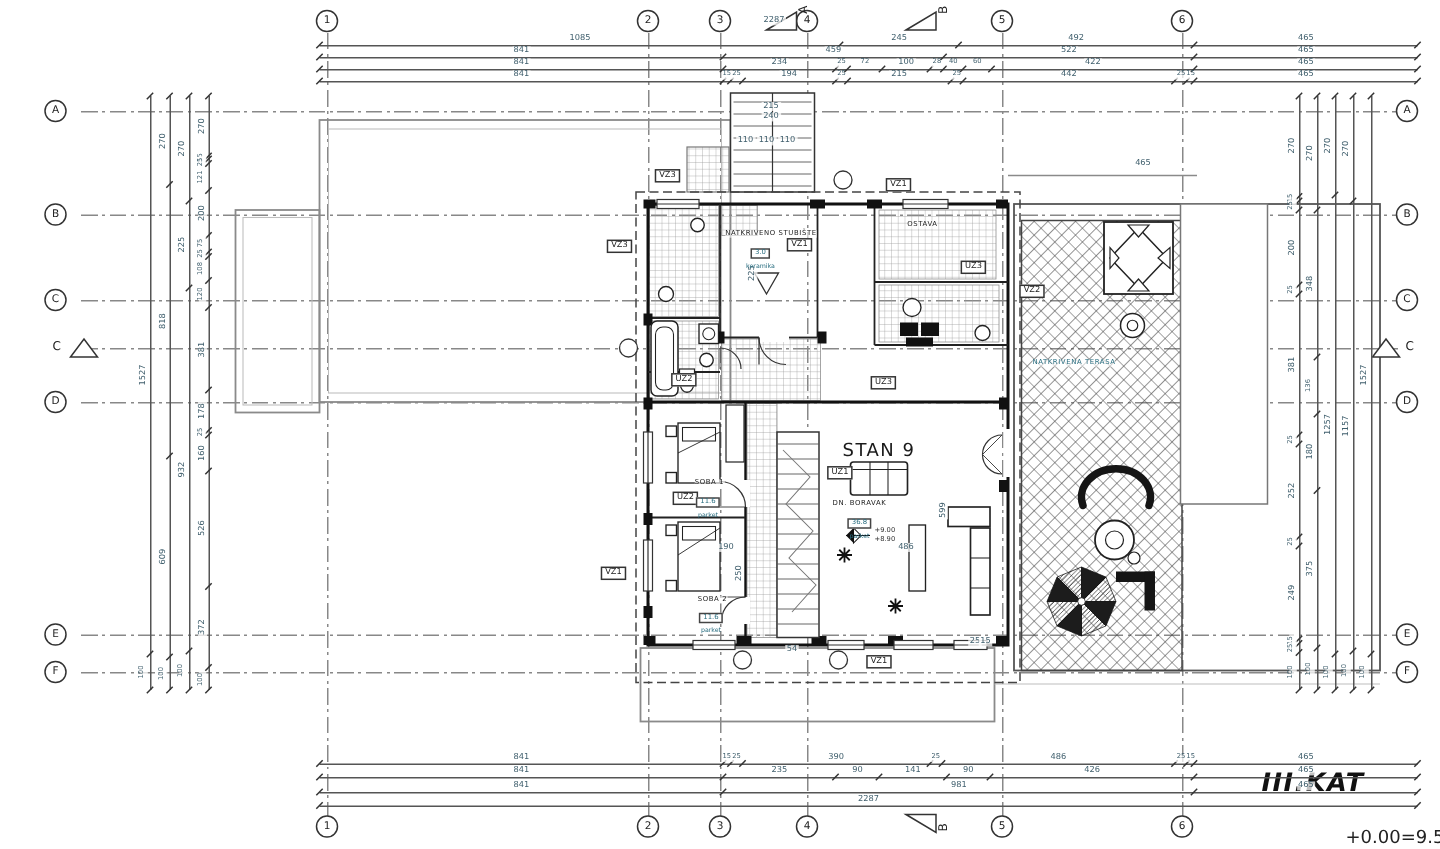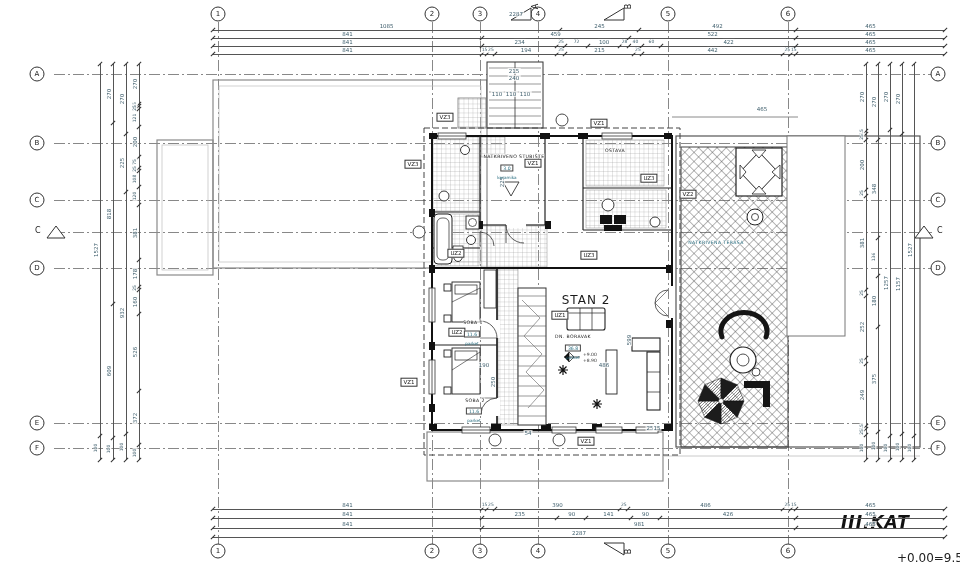--- a/index.html
+++ b/index.html
@@ -586,21 +586,21 @@
       <div class="tagbox" style="left: 533px; top: 163px;">VZ1</div>
       <div class="tagbox" style="left: 599px; top: 123px;">VZ1</div>
       <div class="tagbox" style="left: 649px; top: 178px;">UZ3</div>
       <div class="tagbox" style="left: 688px; top: 194px;">VZ2</div>
       <div class="tagbox" style="left: 456px; top: 253px;">UZ2</div>
       <div class="tagbox" style="left: 589px; top: 255px;">UZ3</div>
       <div class="tagbox" style="left: 560px; top: 315px;">UZ1</div>
       <div class="tagbox" style="left: 457px; top: 332px;">UZ2</div>
       <div class="tagbox" style="left: 409px; top: 382px;">VZ1</div>
       <div class="tagbox" style="left: 586px; top: 441px;">VZ1</div>
-      <div class="stan" style="left: 586px; top: 300px;">STAN 2</div>
+      <div class="stan" style="left: 586px; top: 300px;">STAN 9</div>
       <div class="rm" style="left: 514px; top: 156px;">NATKRIVENO STUBIŠTE</div>
       <div class="rm" style="left: 615px; top: 150px;">OSTAVA</div>
       <div class="rm" style="left: 573px; top: 336px;">DN. BORAVAK</div>
       <div class="rm" style="left: 473px; top: 322px;">SOBA 1</div>
       <div class="rm" style="left: 475px; top: 400px;">SOBA 2</div>
       <div class="rm teal" style="left: 716px; top: 242px;">NATKRIVENA TERASA</div>
       <div class="ele" style="left: 583px; top: 354px;">+9.00</div>
       <div class="ele" style="left: 583px; top: 360px;">+8.90</div>
       <div class="chip" style="left: 472px; top: 333px;"><span class="v">11.6</span><span class="s">parket</span></div>
       <div class="chip" style="left: 474px; top: 410px;"><span class="v">11.6</span><span class="s">parket</span></div>

